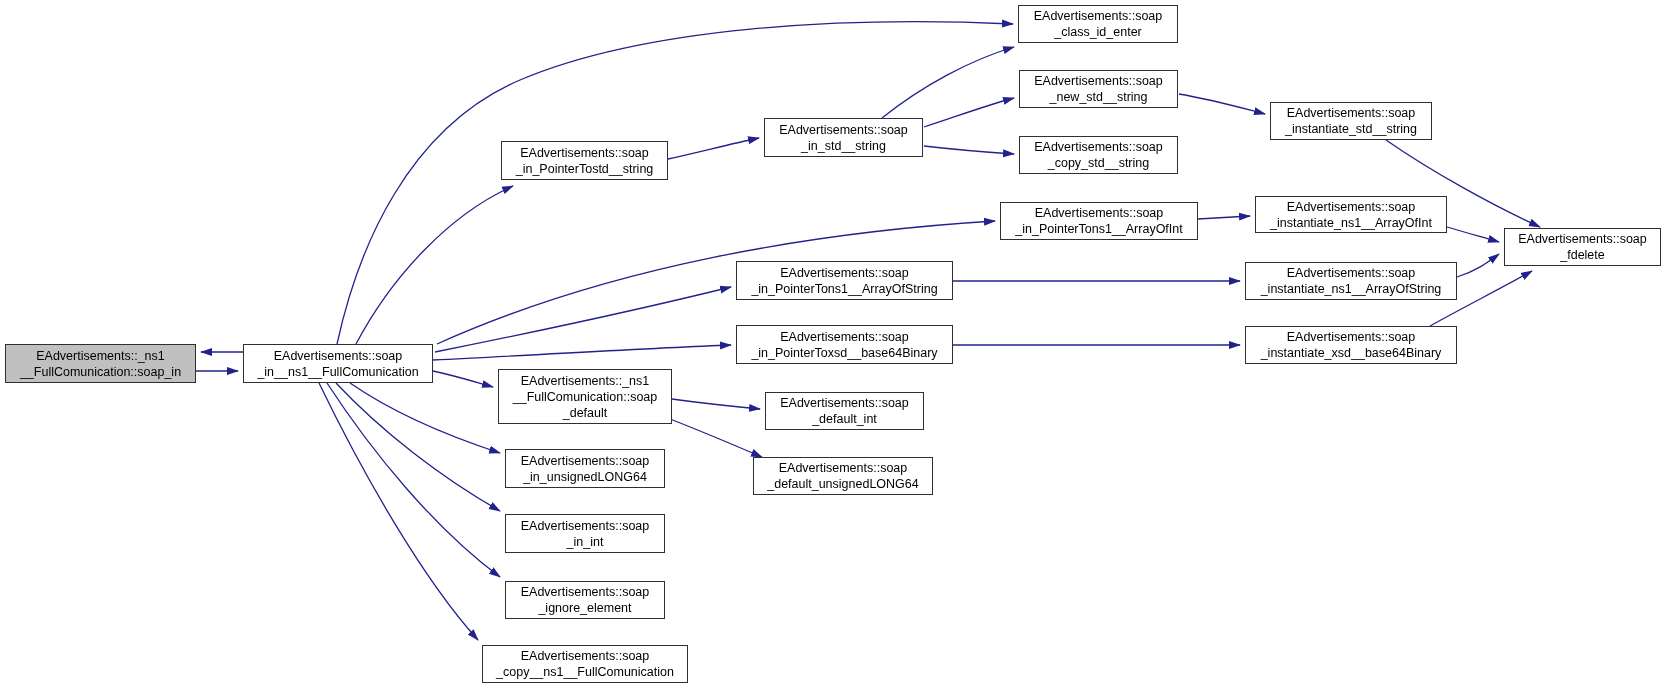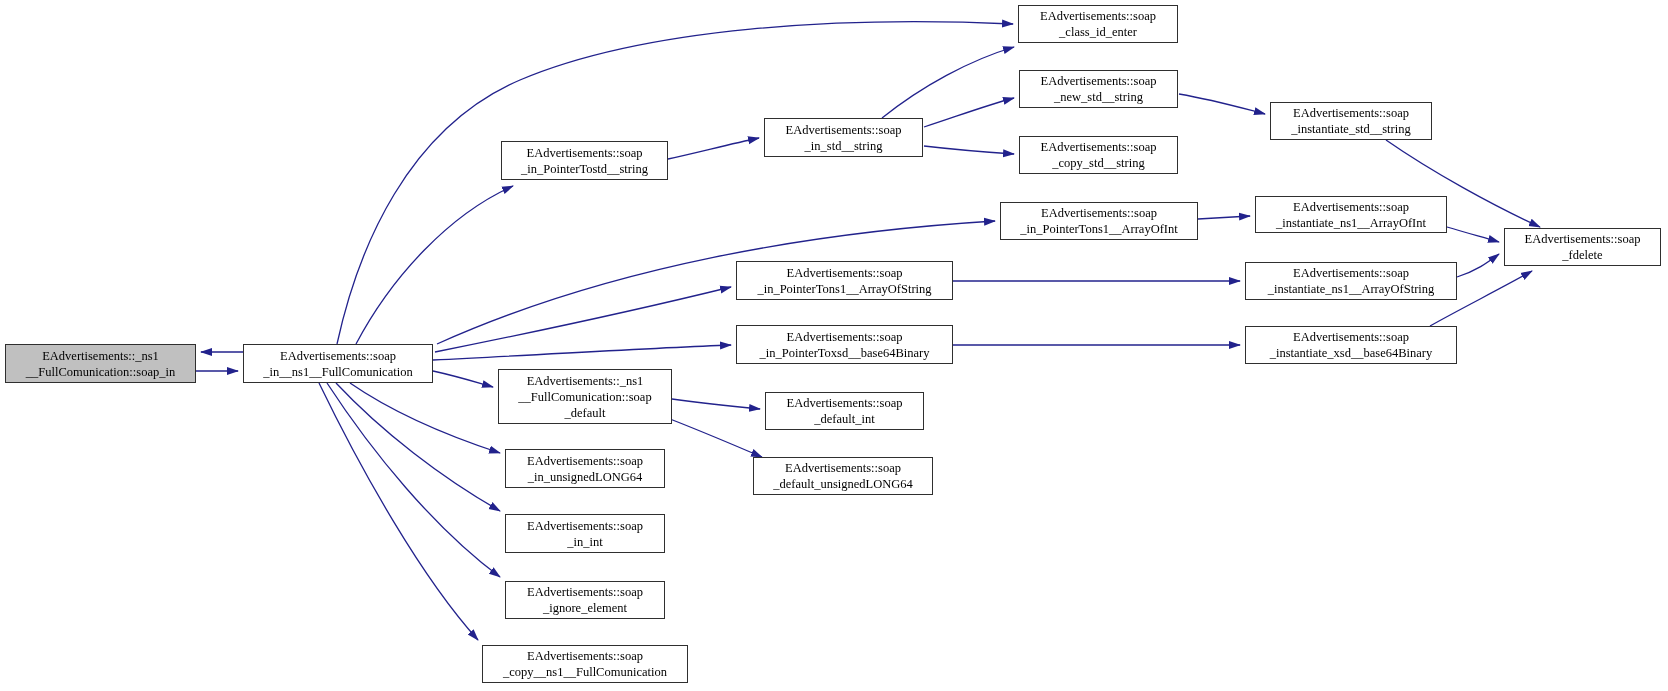--- a/index.html
+++ b/index.html
@@ -3,21 +3,21 @@
 <meta charset="utf-8">
 <style>
   html,body{margin:0;padding:0;background:#ffffff;}
   #canvas{position:relative;width:1668px;height:691px;background:#ffffff;overflow:hidden;
           font-family:"Liberation Sans", sans-serif;}
   #edges{position:absolute;left:0;top:0;width:1668px;height:691px;}
   .edge{fill:none;stroke:#22228c;stroke-width:1.3;}
   .node{position:absolute;background:#ffffff;border:1.5px solid #2f2f2f;color:#000;
         font-size:12.5px;line-height:16px;text-align:center;white-space:pre-line;
         display:flex;align-items:center;justify-content:center;box-sizing:border-box;
-        cursor:pointer;font-family:Liberation Serif, serif;}
+        cursor:pointer;}
   .node.root{background:#c0c0c0;}
 </style>
 </head>
 <body>
 
 <div id="canvas">
 
   <svg id="edges" viewBox="0 0 1668 691" xmlns="http://www.w3.org/2000/svg">
     <defs>
       <marker id="arr" viewBox="0 0 12 10" refX="11" refY="5" markerWidth="12" markerHeight="10" markerUnits="userSpaceOnUse" orient="auto">

